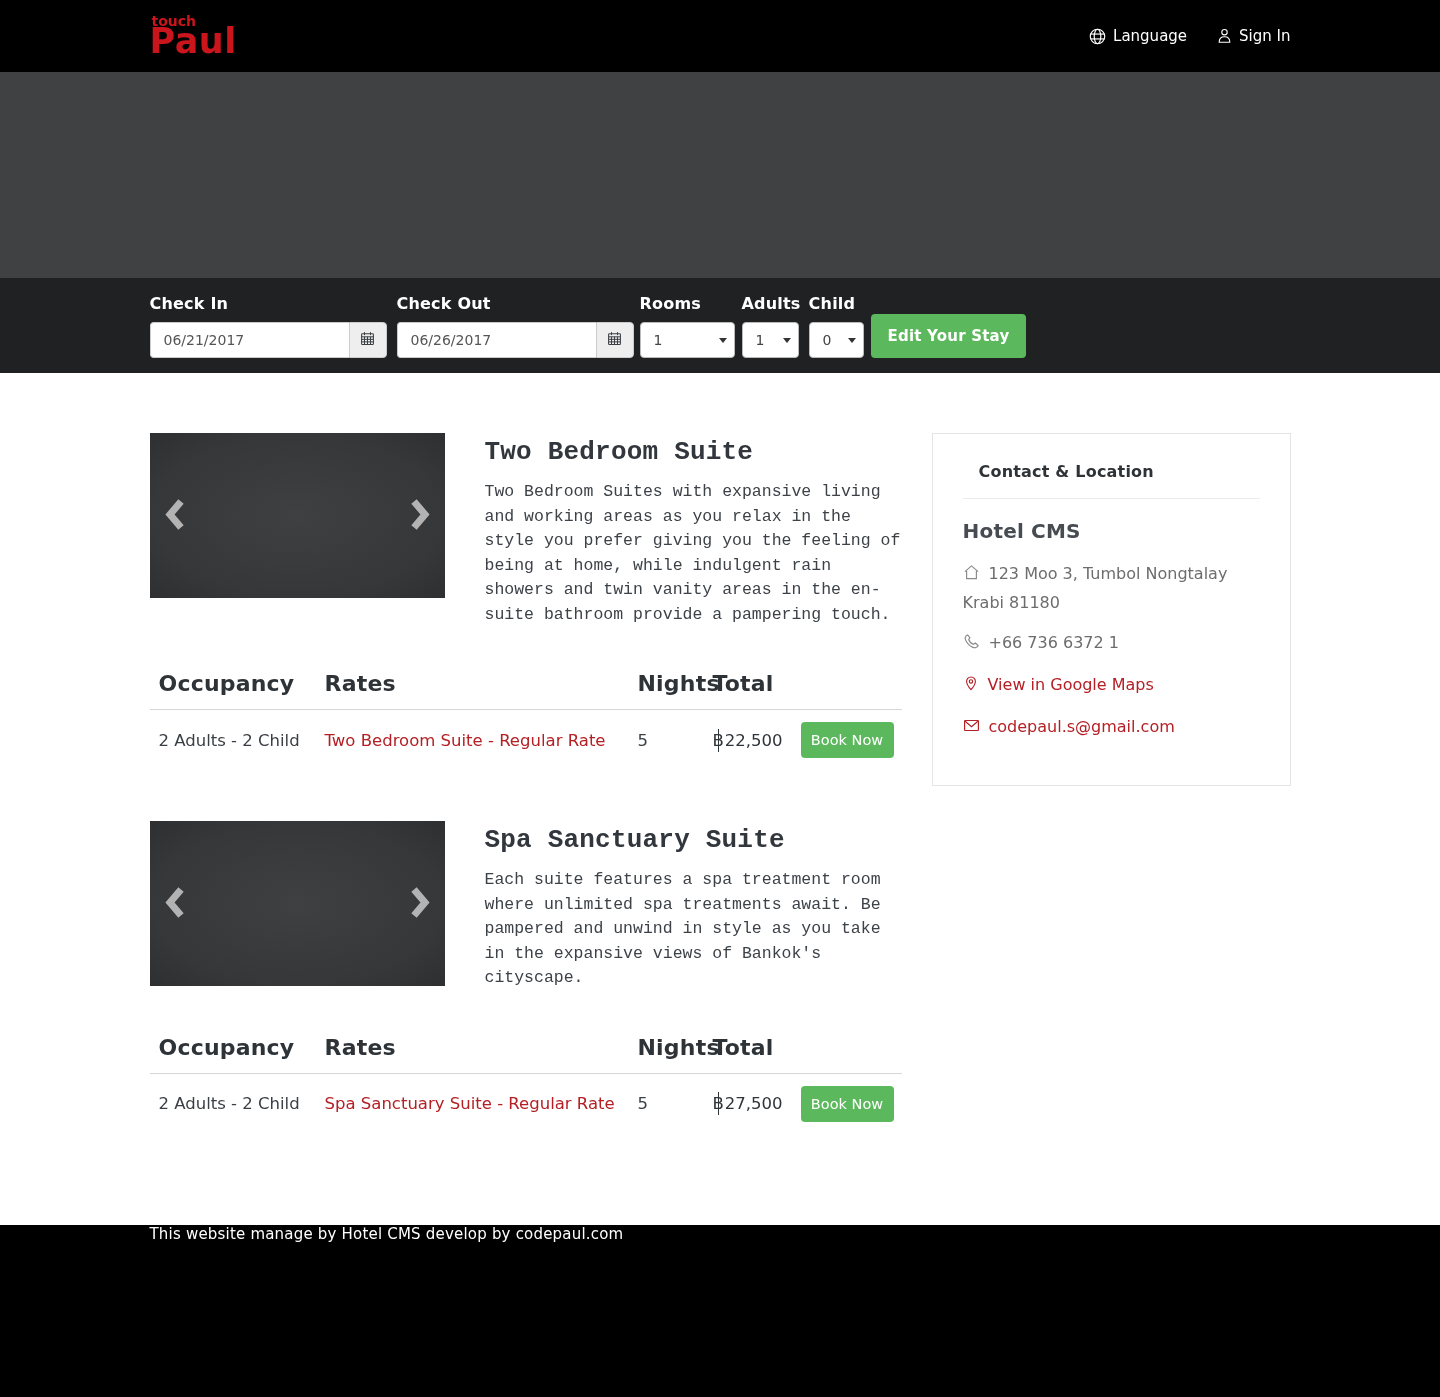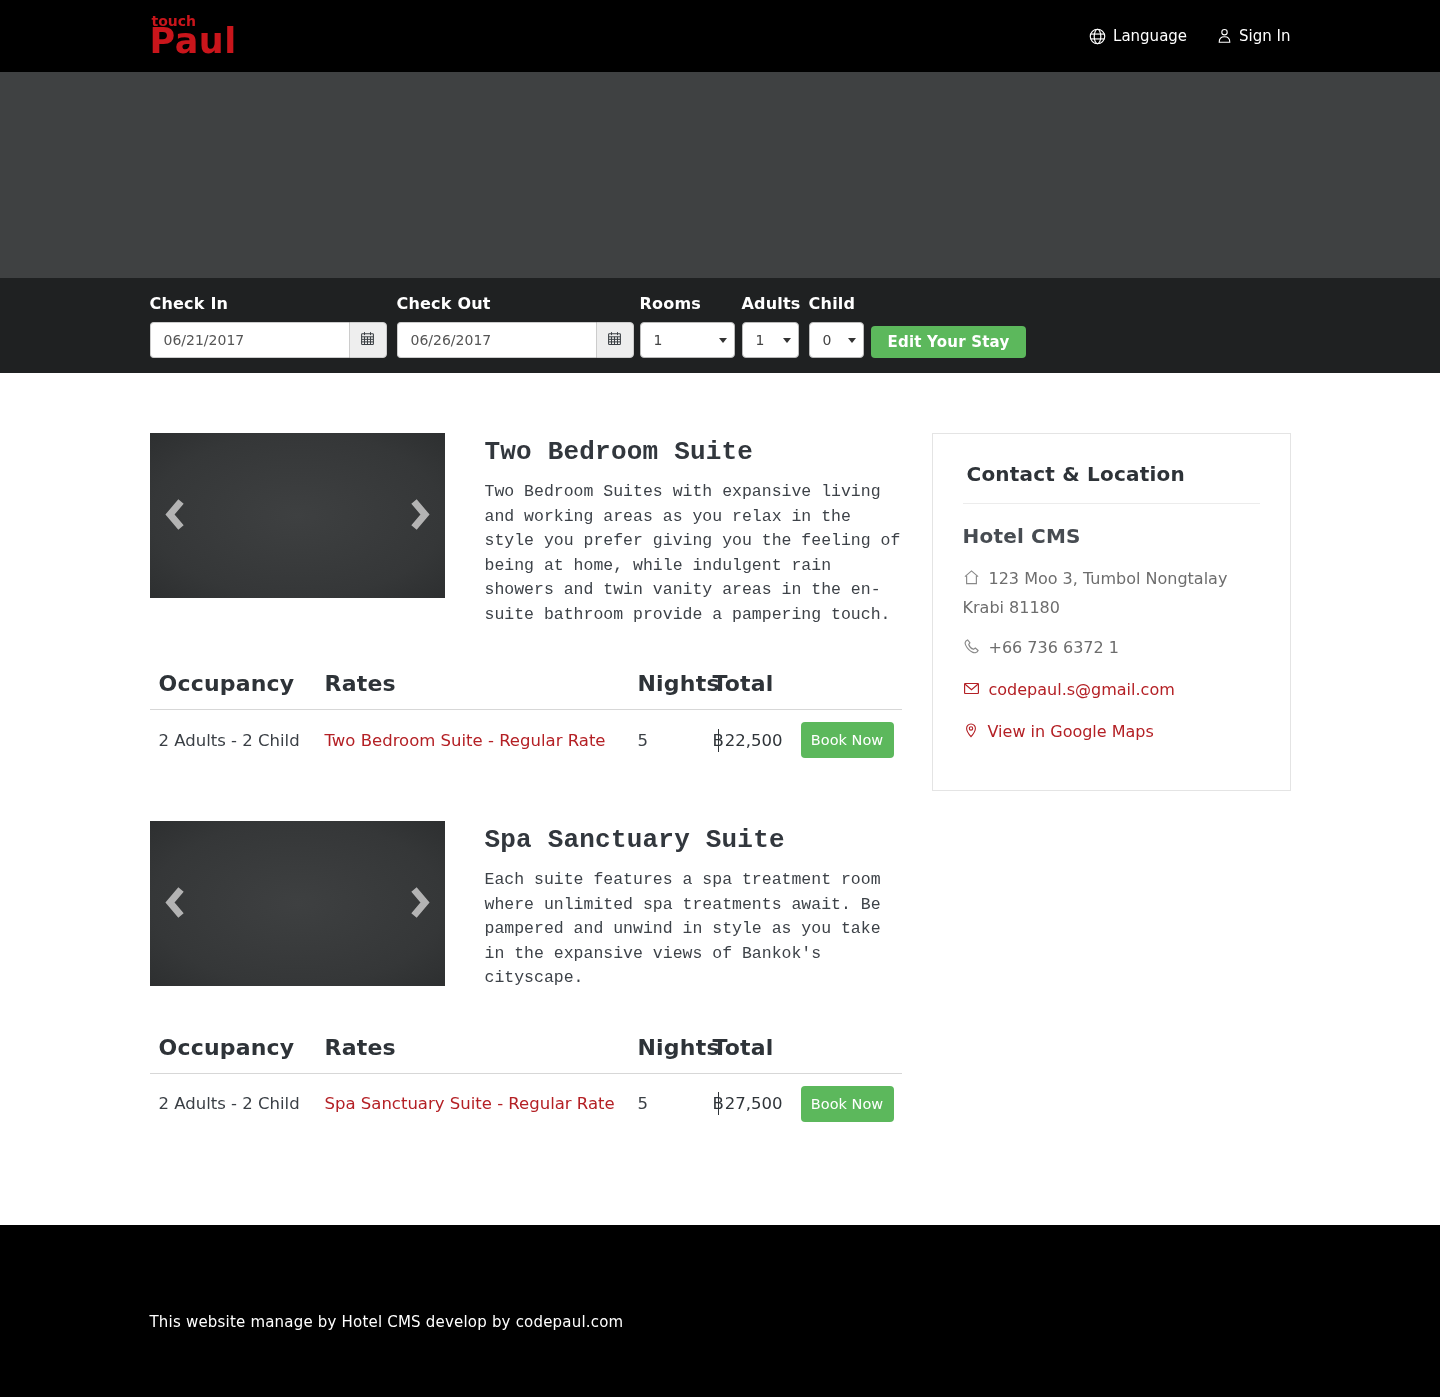--- a/index.html
+++ b/index.html
@@ -45,21 +45,21 @@
   }
   .select .caret {
     position:absolute; right:7px; top:50%; margin-top:-2px;
     width:0; height:0; border-left:4px solid transparent; border-right:4px solid transparent;
     border-top:5px solid #333;
   }
   .sel-rooms { width:95px; } .sel-adults { width:57px; } .sel-child { width:55px; }
   .f-rooms { margin-right:7px; } .f-adults { margin-right:8px; } .f-child { margin-right:7px; }
   .f-checkout { margin-right:6px; }
   .btn-green {
-    background:#5cb85c; color:#fff; border:none; border-radius:4px; height:32px;
+    background:#5cb85c; color:#fff; border:none; border-radius:4px; height:44px;
     font-size:15px; font-weight:bold; padding:0 17px; cursor:pointer; font-family:inherit; letter-spacing:0.2px;
   }
 
   
   main { background:#fff; height:852px; padding-top:60px; }
   .main-grid { display:flex; gap:30px; align-items:flex-start; }
   .rooms-col { width:752px; }
   .room-top { display:flex; gap:40px;font-family:Liberation Mono, monospace; }
   .carousel {
     width:295px; height:165px; flex-shrink:0; position:relative;
@@ -83,31 +83,31 @@
     justify-self:end; margin-right:11px; width:93px; height:36px; background:#5cb85c; color:#fff;
     border:none; border-radius:4px; font-size:14.5px; cursor:pointer; font-family:inherit;
   }
   .baht { position:relative; display:inline-block; margin-right:1px; }
   .baht::before { content:"B"; }
   .baht::after { content:""; position:absolute; left:47%; top:-2px; height:calc(100% + 4px); width:1.5px; background:currentColor; }
 
   
   .sidebar { width:359px; }
   .contact-card { border:1px solid #e4e4e4; padding:28px 30px 30px; background:#fff; }
-  .contact-card h2 { margin:0 4px 17px; font-size:20px; font-weight:bold; color:#2e3338; letter-spacing:0.2px; }
+  .contact-card h2 { margin:0 16px 17px; font-size:16px; font-weight:bold; color:#2e3338; letter-spacing:0.2px; }
   .contact-card hr { border:none; border-top:1px solid #ececec; margin:0 0 20px; }
   .contact-card h3 { margin:0 0 17px; font-size:20px; font-weight:bold; color:#474c52; letter-spacing:0.2px; }
   .contact-item { font-size:16px; color:#6d6d6d; line-height:27px; margin-bottom:13px; }
   .contact-item .ci-icon { display:inline-block; vertical-align:-2px; margin-right:9px; }
   .contact-item.red, .contact-item.red a { color:#b42025; text-decoration:none; }
   .contact-item a { cursor:pointer; }
 
   
   footer { height:172px; background:#000; }
-  footer p { margin:0; padding-top:88px; color:#fff; font-size:15px; letter-spacing:0.2px; }
+  footer p { margin:0; color:#fff; font-size:15px; letter-spacing:0.2px; }
 </style>
 </head>
 <body>
 
 <header>
   <div class="container header-inner">
     <div class="logo">
       <span class="logo-code">touch</span>
       <span class="logo-paul">Paul</span>
     </div>
@@ -320,34 +320,34 @@
         <div class="contact-item">
           <span class="ci-icon">
             <svg width="17" height="17" viewBox="0 0 16 16" fill="none" stroke="#8a8a8a" stroke-width="1.1">
               <path d="M4.3 1.8 L6.5 4.4 L5.4 6.1 C6 8.1 7.9 10 9.9 10.6 L11.6 9.5 L14.2 11.7 C13.3 13.7 11.3 14.4 9.3 13.5 C6.2 12.1 3.9 9.8 2.5 6.7 C1.6 4.7 2.3 2.7 4.3 1.8 Z"></path>
             </svg>
           </span><span>+66 736 6372 1</span>
         </div>
 
         <div class="contact-item red">
           <span class="ci-icon">
+            <svg width="16" height="17" viewBox="0 0 16 16" fill="none" stroke="#b42025" stroke-width="1.1">
+              <path d="M8 1.5 C5.2 1.5 3.6 3.7 3.6 5.9 C3.6 8.9 8 14.2 8 14.2 C8 14.2 12.4 8.9 12.4 5.9 C12.4 3.7 10.8 1.5 8 1.5 Z"></path>
+              <circle cx="8" cy="5.9" r="1.7"></circle>
+            </svg>
+          </span><a>View in Google Maps</a>
+        </div>
+
+        <div class="contact-item red">
+          <span class="ci-icon">
             <svg width="17" height="17" viewBox="0 0 16 16" fill="none" stroke="#b42025" stroke-width="1.1">
               <rect x="1.5" y="3.3" width="13" height="9.4" rx="0.5"></rect>
               <polyline points="2,4 8,9.2 14,4"></polyline>
             </svg>
           </span><a>codepaul.s@gmail.com</a>
-        </div>
-
-        <div class="contact-item red">
-          <span class="ci-icon">
-            <svg width="16" height="17" viewBox="0 0 16 16" fill="none" stroke="#b42025" stroke-width="1.1">
-              <path d="M8 1.5 C5.2 1.5 3.6 3.7 3.6 5.9 C3.6 8.9 8 14.2 8 14.2 C8 14.2 12.4 8.9 12.4 5.9 C12.4 3.7 10.8 1.5 8 1.5 Z"></path>
-              <circle cx="8" cy="5.9" r="1.7"></circle>
-            </svg>
-          </span><a>View in Google Maps</a>
         </div>
       </div>
     </aside>
   </div>
 </main>
 
 <footer>
   <div class="container">
     <p>This website manage by Hotel CMS develop by codepaul.com</p>
   </div>

